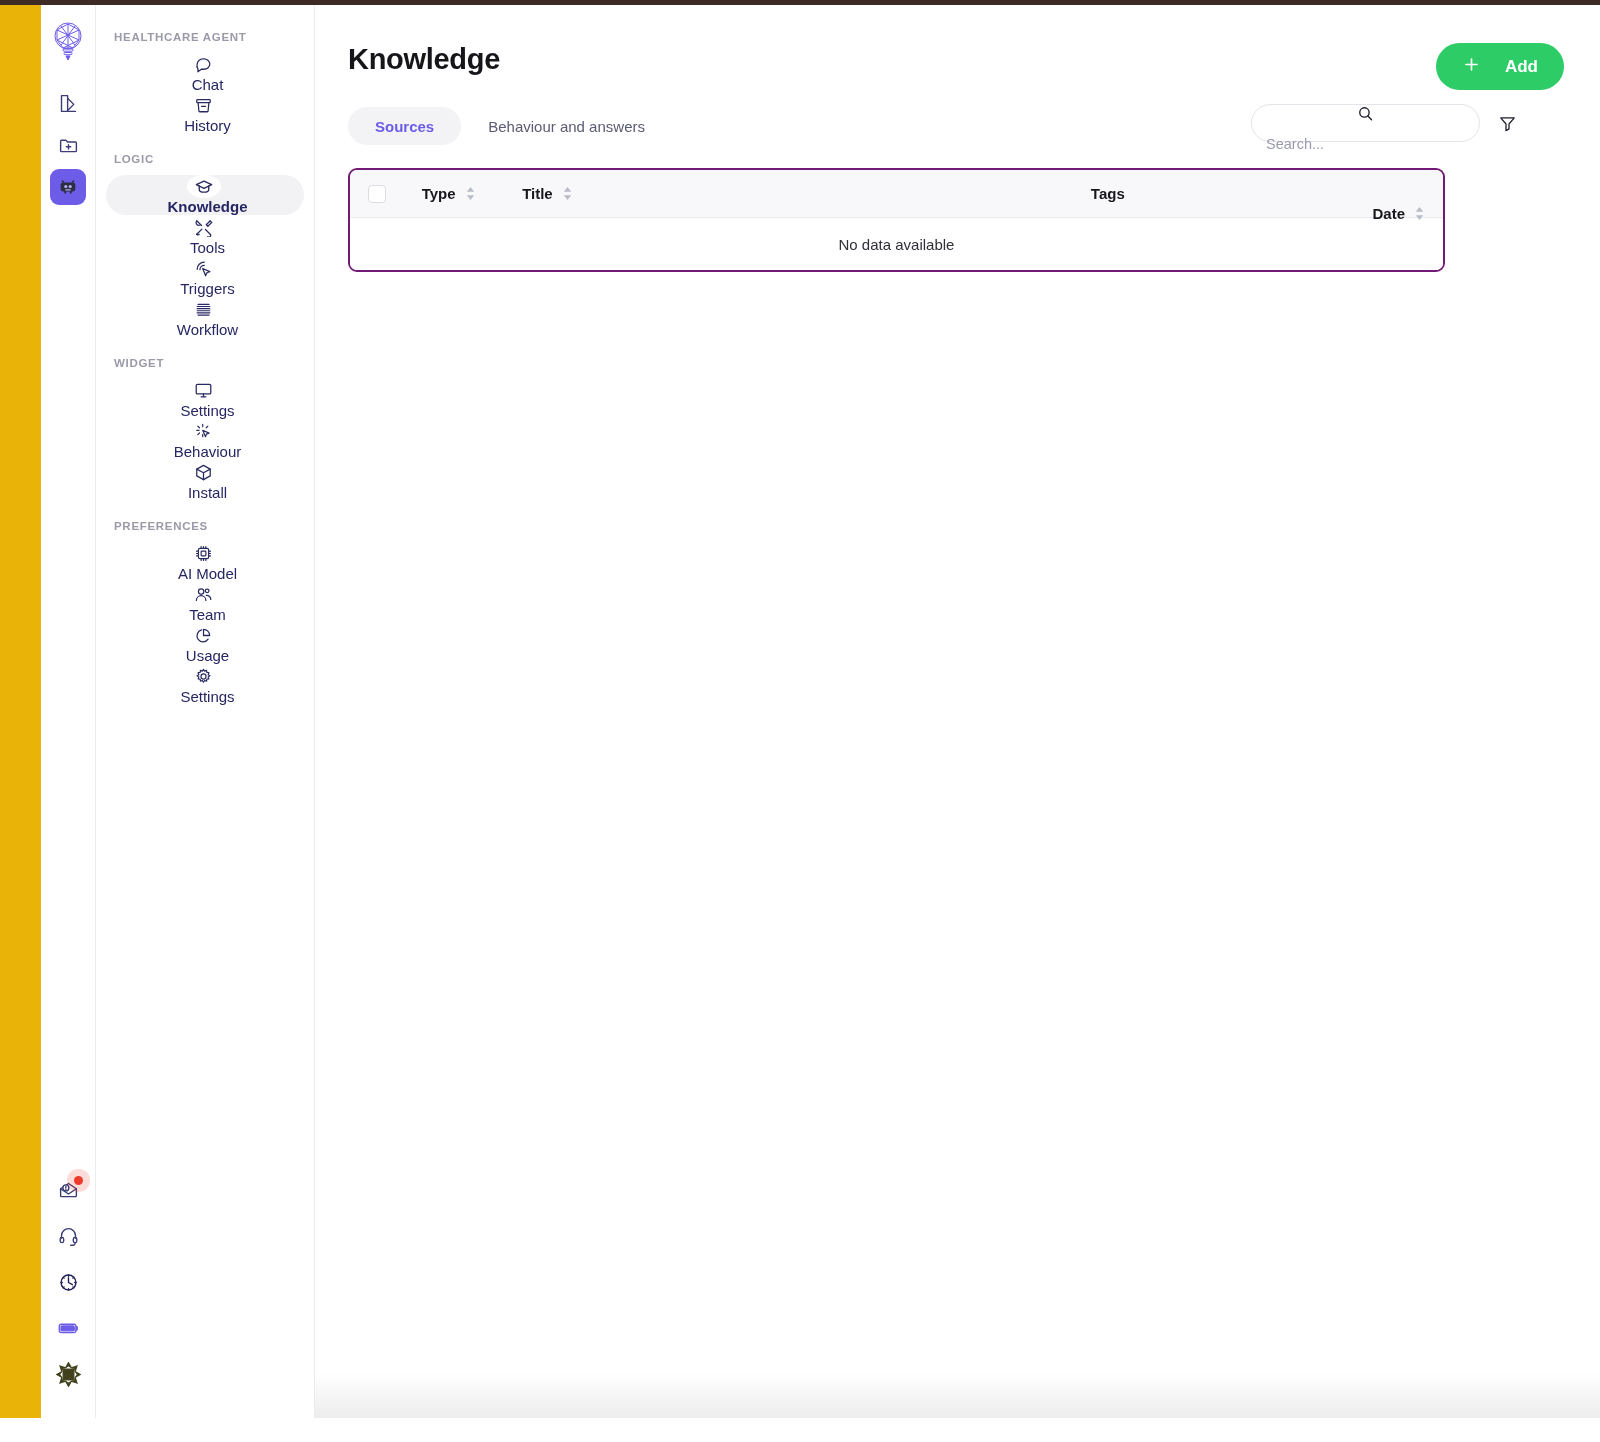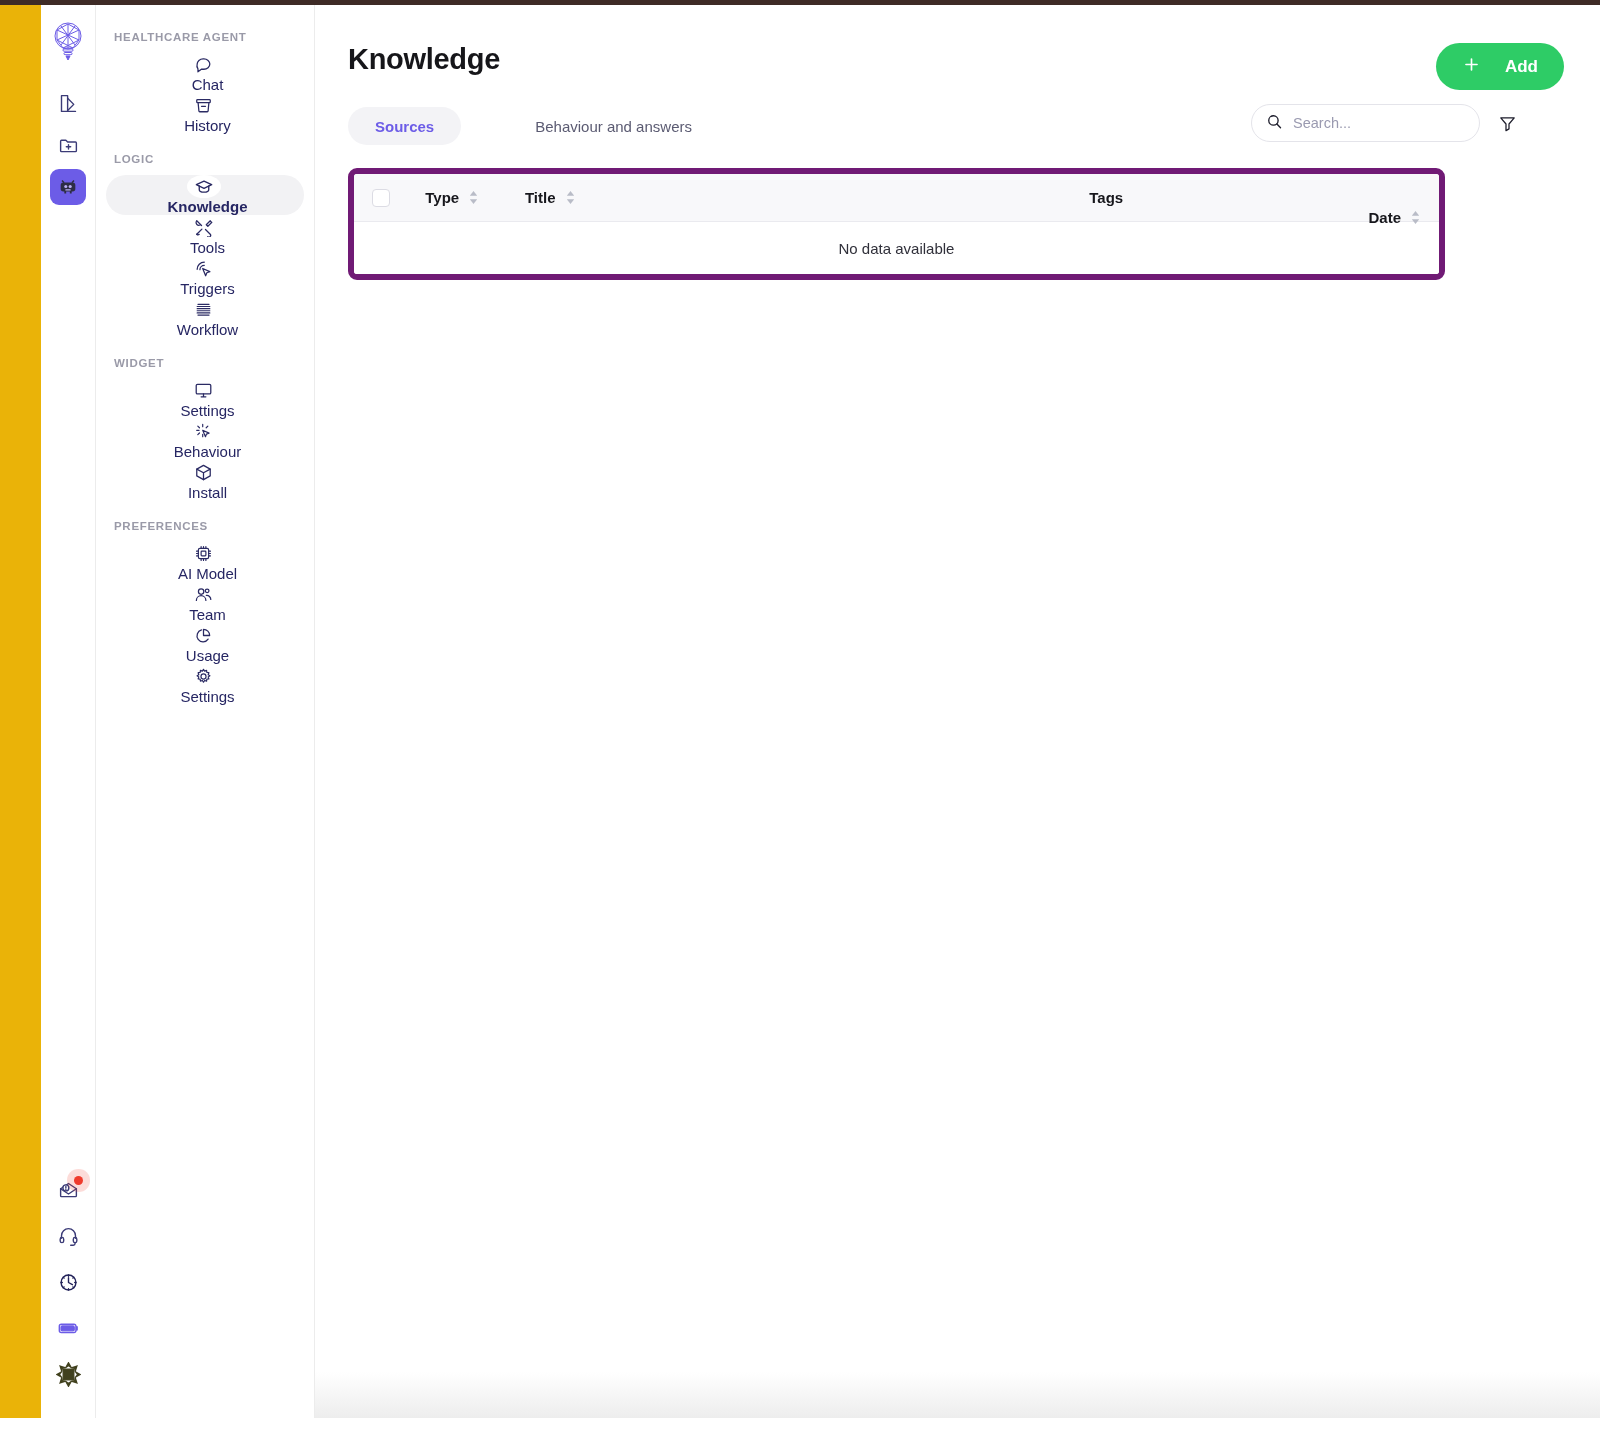--- a/index.html
+++ b/index.html
@@ -158,21 +158,20 @@
     gap: 24px;
     cursor: pointer;
   }
 
   .toolbar-row {
     margin-top: 28px;
     display: flex;
     align-items: center;
     position: relative;
     height: 44px;
-    gap: 47px;
   }
   .tab {
     height: 38px;
     padding: 0 27px;
     border-radius: 19px;
     display: flex;
     align-items: center;
     font-size: 15px;
     color: #5b5b72;
     cursor: pointer;
@@ -196,20 +195,21 @@
   .search-box {
     width: 229px;
     height: 38px;
     border: 1px solid #e4e4ea;
     border-radius: 19px;
     display: flex;
     align-items: center;
     padding: 0 14px;
     gap: 10px;
     background: #fff;
+    flex-direction: column;
   }
   .search-box input {
     border: none;
     outline: none;
     font-size: 14.5px;
     color: #3a3a55;
     background: transparent;
     width: 100%;
     font-family: "Liberation Sans", sans-serif;
   }
@@ -223,21 +223,21 @@
     justify-content: center;
     cursor: pointer;
     background: transparent;
     border: none;
   }
 
   
   .table {
     margin-top: 20px;
     width: 1097px;
-    border: 6px solid #701a75;
+    border: 2px solid #701a75;
     border-radius: 9px;
     overflow: hidden;
     background: #fff;
   }
   .thead {
     display: flex;
     align-items: center;
     height: 48px;
     background: #f8f8fa;
     border-bottom: 1px solid #eaeaef;

